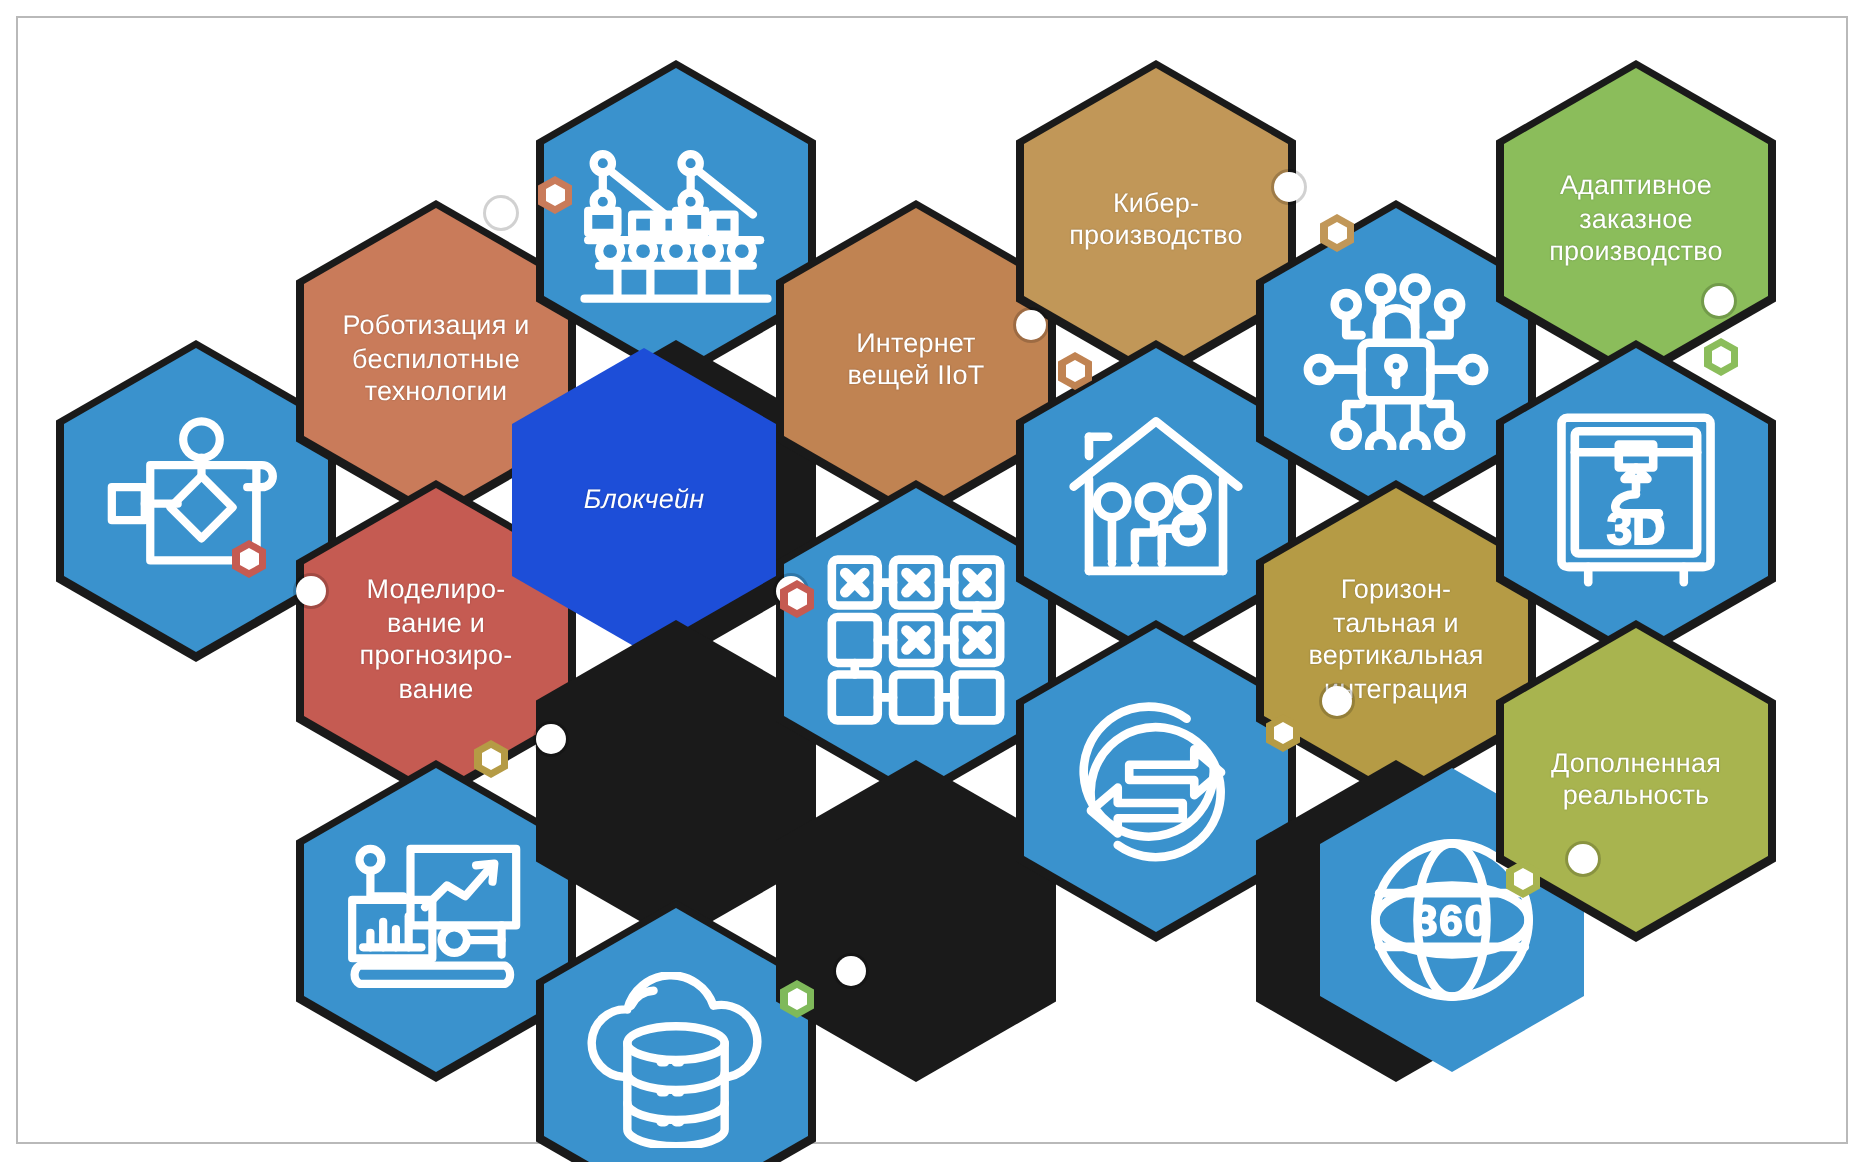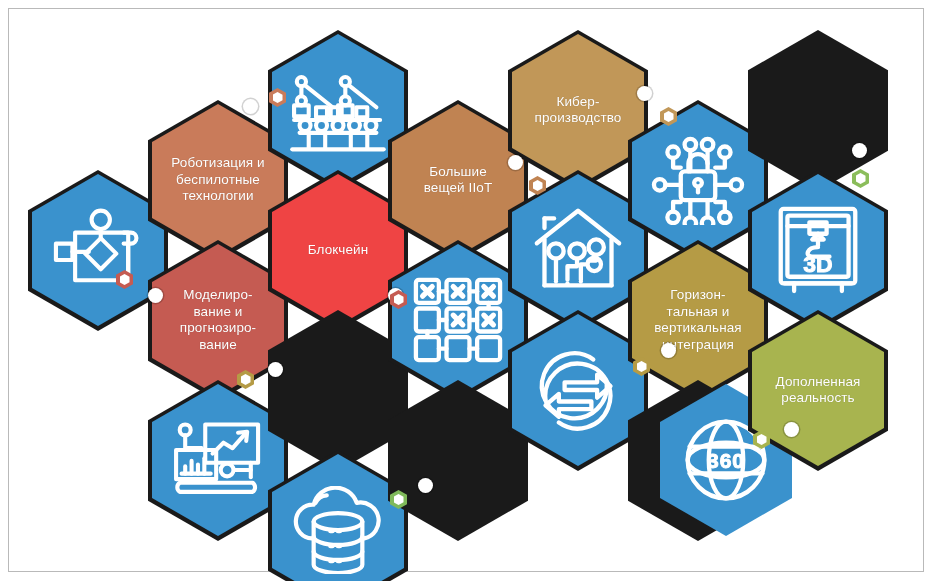--- a/index.html
+++ b/index.html
@@ -162,21 +162,21 @@
      <line x1="12" y1="72" x2="96" y2="72" stroke="#ffffff" fill="none" stroke-width="4.5" stroke-linecap="round" stroke-linejoin="round"></line>
      <line x1="22" y1="72" x2="22" y2="88" stroke="#ffffff" fill="none" stroke-width="4.5" stroke-linecap="round" stroke-linejoin="round"></line>
      <line x1="40" y1="72" x2="40" y2="88" stroke="#ffffff" fill="none" stroke-width="4.5" stroke-linecap="round" stroke-linejoin="round"></line>
      <line x1="68" y1="72" x2="68" y2="88" stroke="#ffffff" fill="none" stroke-width="4.5" stroke-linecap="round" stroke-linejoin="round"></line>
      <line x1="86" y1="72" x2="86" y2="88" stroke="#ffffff" fill="none" stroke-width="4.5" stroke-linecap="round" stroke-linejoin="round"></line>
      <line x1="4" y1="90" x2="104" y2="90" stroke="#ffffff" fill="none" stroke-width="4.5" stroke-linecap="round" stroke-linejoin="round"></line>
    </svg>
         </div>
       </div>
       <div class="hex-outer" style="left: 268px; top: 170px;"></div>
-      <div class="hex" style="left: 272px; top: 174px; background: #ef4444;">
+      <div class="hex" style="left: 256px; top: 174px; background: #1d4ed8; font-style: italic;">
         <div class="hex-label">Блокчейн</div>
       </div>
       <div class="hex-outer" style="left: 268px; top: 310px;"></div>
       <div class="hex-outer" style="left: 268px; top: 450px;"></div>
       <div class="hex" style="left: 272px; top: 454px; background: rgb(58, 146, 205);">
         <div class="hex-icon">
           <svg width="96" height="88" viewBox="0 0 100 94">
      <path d="M22 56 a18 18 0 0 1 2 -36 a24 24 0 0 1 46 -2 a18 18 0 0 1 8 38" stroke="#ffffff" fill="none" stroke-width="4.5" stroke-linecap="round" stroke-linejoin="round"></path>
      <path d="M26 18 a14 14 0 0 1 12 -8" stroke="#ffffff" fill="none" stroke-width="4.5" stroke-linecap="round" stroke-linejoin="round"></path>
      <ellipse cx="50" cy="38" rx="26" ry="9" stroke="#ffffff" fill="none" stroke-width="4.5" stroke-linecap="round" stroke-linejoin="round"></ellipse>
@@ -184,21 +184,21 @@
      <path d="M24 54 v16 a26 9 0 0 0 52 0 v-16" stroke="#ffffff" fill="none" stroke-width="4.5" stroke-linecap="round" stroke-linejoin="round"></path>
      <path d="M24 70 v14 a26 9 0 0 0 52 0 v-14" stroke="#ffffff" fill="none" stroke-width="4.5" stroke-linecap="round" stroke-linejoin="round"></path>
      <line x1="42" y1="48" x2="58" y2="48" stroke="#ffffff" stroke-width="5" stroke-linecap="round" stroke-dasharray="2 6"></line>
      <line x1="42" y1="64" x2="58" y2="64" stroke="#ffffff" stroke-width="5" stroke-linecap="round" stroke-dasharray="2 6"></line>
      <line x1="42" y1="80" x2="58" y2="80" stroke="#ffffff" stroke-width="5" stroke-linecap="round" stroke-dasharray="2 6"></line>
    </svg>
         </div>
       </div>
       <div class="hex-outer" style="left: 388px; top: 100px;"></div>
       <div class="hex" style="left: 392px; top: 104px; background: rgb(192, 131, 82);">
-        <div class="hex-label">Большие
+        <div class="hex-label">Интернет
 вещей IIoT</div>
       </div>
       <div class="hex-outer" style="left: 388px; top: 240px;"></div>
       <div class="hex" style="left: 392px; top: 244px; background: rgb(58, 146, 205);">
         <div class="hex-icon">
           <svg width="92" height="88" viewBox="0 0 96 92">
      <rect x="4" y="4" width="24" height="24" rx="3" stroke="#ffffff" fill="none" stroke-width="4.5" stroke-linecap="round" stroke-linejoin="round"></rect>
      <rect x="36" y="4" width="24" height="24" rx="3" stroke="#ffffff" fill="none" stroke-width="4.5" stroke-linecap="round" stroke-linejoin="round"></rect>
      <rect x="68" y="4" width="24" height="24" rx="3" stroke="#ffffff" fill="none" stroke-width="4.5" stroke-linecap="round" stroke-linejoin="round"></rect>
      <rect x="4" y="34" width="24" height="24" rx="3" stroke="#ffffff" fill="none" stroke-width="4.5" stroke-linecap="round" stroke-linejoin="round"></rect>
@@ -320,20 +320,25 @@
      <circle cx="48" cy="48" r="40" stroke="#ffffff" fill="none" stroke-width="4.5" stroke-linecap="round" stroke-linejoin="round"></circle>
      <ellipse cx="48" cy="48" rx="40" ry="18" stroke="#ffffff" fill="none" stroke-width="4.5" stroke-linecap="round" stroke-linejoin="round"></ellipse>
      <ellipse cx="48" cy="48" rx="18" ry="40" stroke="#ffffff" fill="none" stroke-width="4.5" stroke-linecap="round" stroke-linejoin="round"></ellipse>
      <line x1="10" y1="34" x2="86" y2="34" stroke="#ffffff" fill="none" stroke-width="4.5" stroke-linecap="round" stroke-linejoin="round"></line>
      <line x1="10" y1="62" x2="86" y2="62" stroke="#ffffff" fill="none" stroke-width="4.5" stroke-linecap="round" stroke-linejoin="round"></line>
      <text x="48" y="56" text-anchor="middle" fill="#ffffff" stroke="#ffffff" stroke-width="1" font-family="Liberation Sans, sans-serif" font-size="22" font-weight="bold" letter-spacing="1">360</text>
    </svg>
         </div>
       </div>
       <div class="hex-outer" style="left: 748px; top: 30px;"></div>
+      <div class="hex" style="left: 752px; top: 34px; background: rgb(139, 189, 91);">
+        <div class="hex-label">Адаптивное
+заказное
+производство</div>
+      </div>
       <div class="hex-outer" style="left: 748px; top: 170px;"></div>
       <div class="hex" style="left: 752px; top: 174px; background: rgb(58, 146, 205);">
         <div class="hex-icon">
           <svg width="86" height="94" viewBox="0 0 90 98">
      <rect x="6" y="6" width="78" height="78" rx="3" stroke="#ffffff" fill="none" stroke-width="4.5" stroke-linecap="round" stroke-linejoin="round"></rect>
      <rect x="13" y="13" width="64" height="64" rx="2" stroke="#ffffff" fill="none" stroke-width="4.5" stroke-linecap="round" stroke-linejoin="round"></rect>
      <line x1="13" y1="24" x2="77" y2="24" stroke="#ffffff" fill="none" stroke-width="4.5" stroke-linecap="round" stroke-linejoin="round"></line>
      <rect x="36" y="20" width="18" height="12" stroke="#ffffff" fill="none" stroke-width="4.5" stroke-linecap="round" stroke-linejoin="round"></rect>
      <path d="M45 32 l-6 6 h12 Z" stroke="#ffffff" fill="none" stroke-width="4.5" stroke-linecap="round" stroke-linejoin="round"></path>
      <line x1="45" y1="38" x2="45" y2="44" stroke="#ffffff" fill="none" stroke-width="4.5" stroke-linecap="round" stroke-linejoin="round"></line>

